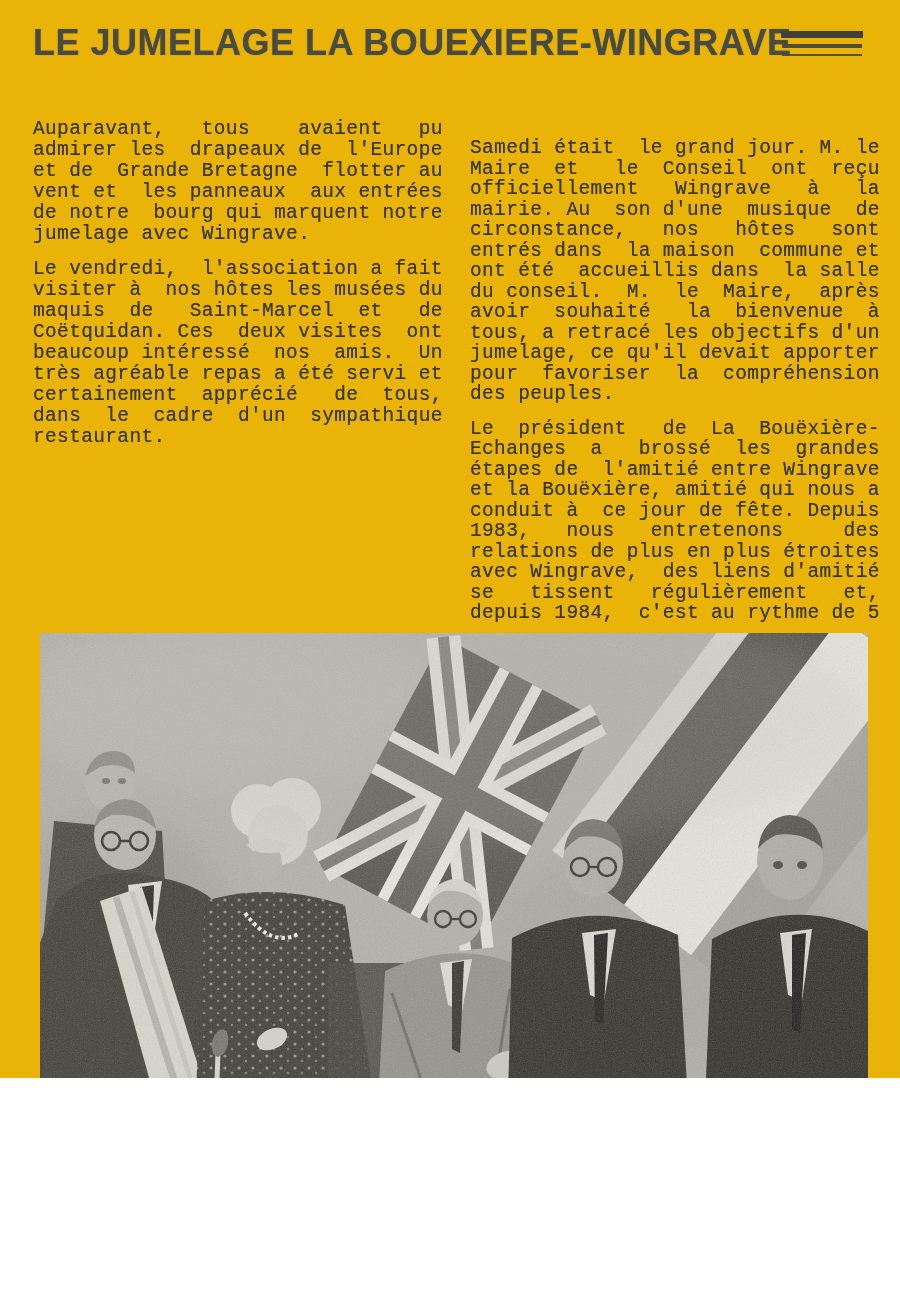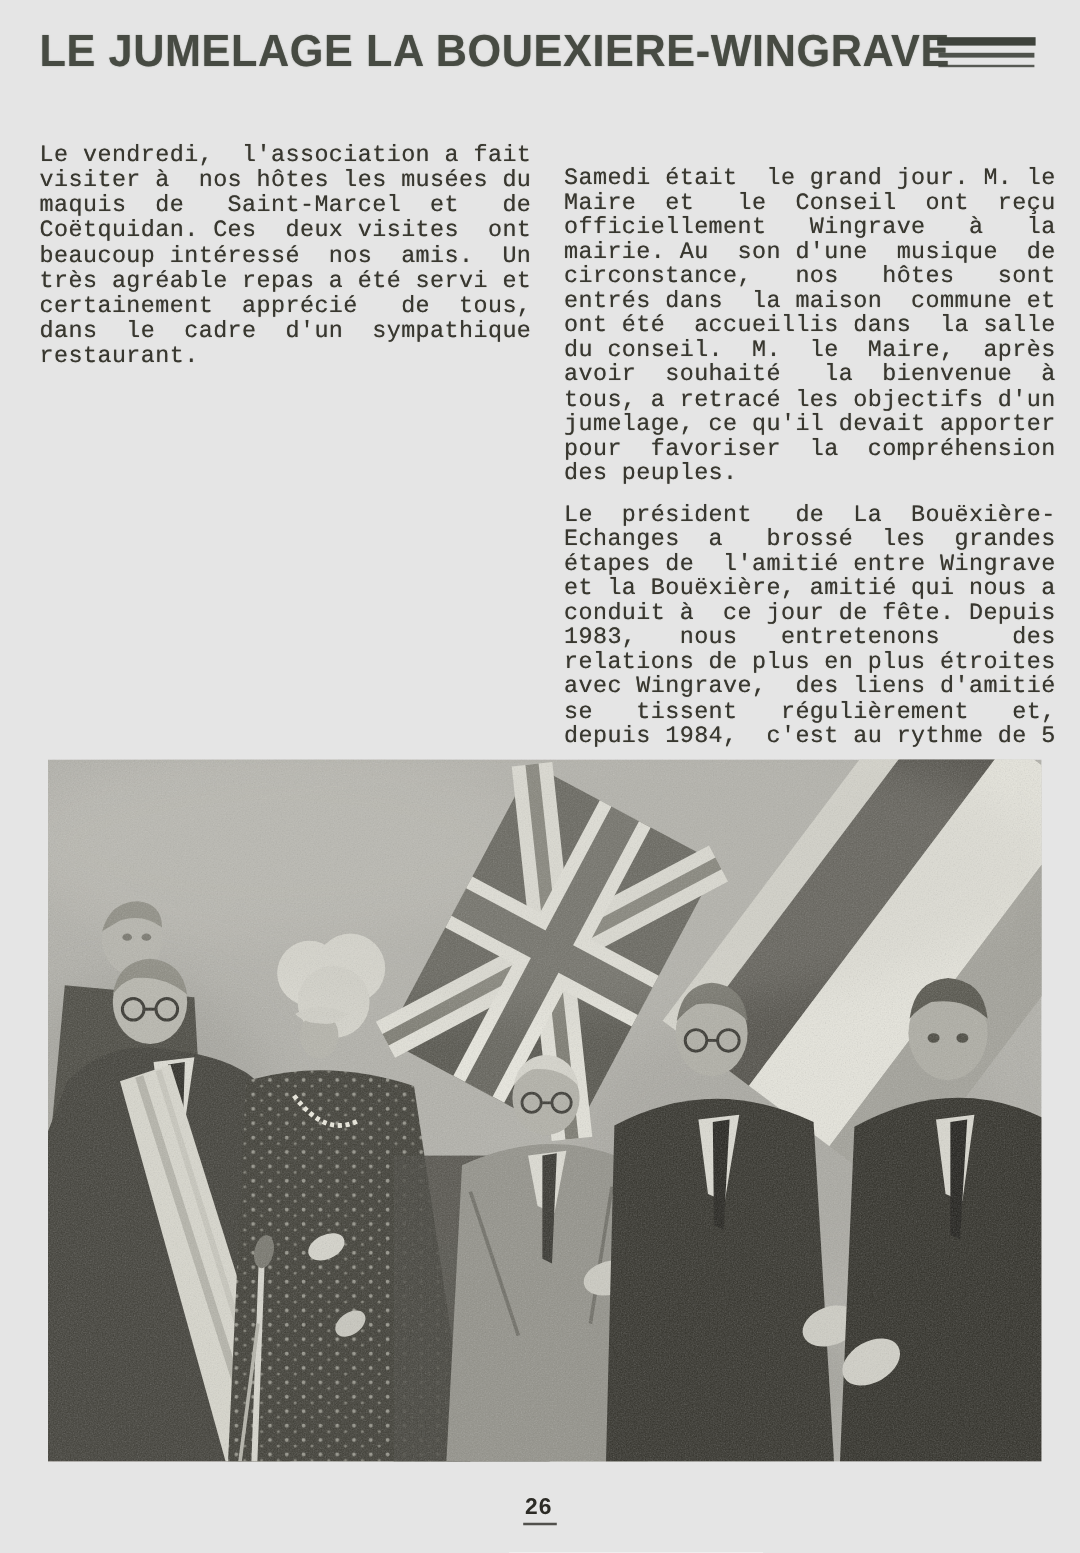--- a/index.html
+++ b/index.html
@@ -1,17 +1,17 @@
 <!DOCTYPE html>
 <html><head>
 <meta charset="utf-8">
 <style>
   html,body{margin:0;padding:0;background:#ffffff;}
   .sheet{
-    position:relative;width:900px;height:1294px;background:#e5e5e5;
+    position:relative;width:900px;height:1078px;background:#eab308;
     overflow:hidden;font-family:"Liberation Mono",monospace;
   }
   
   .title{
     position:absolute;left:33px;top:21px;margin:0;
     font-family:"Liberation Sans",sans-serif;font-weight:bold;
     font-size:36px;letter-spacing:.5px;white-space:nowrap;
     color:#474b43;transform:scaleY(1.04);transform-origin:left top;
     text-shadow:0 0 1px rgba(58,62,54,.55);
   }
@@ -44,20 +44,26 @@
 <body>
 
 <div class="sheet">
 
   <h1 class="title">LE JUMELAGE LA BOUEXIERE-WINGRAVE</h1>
   <div class="rule rule-1"></div>
   <div class="rule rule-2"></div>
   <div class="rule rule-3"></div>
 
   <section class="col col-left">
+    <p class="para">Auparavant,   tous    avaient   pu
+admirer les  drapeaux de  l'Europe
+et de  Grande Bretagne  flotter au
+vent et  les panneaux  aux entrées
+de notre  bourg qui marquent notre
+jumelage avec Wingrave.</p>
     <p class="para">Le vendredi,  l'association a fait
 visiter à  nos hôtes les musées du
 maquis  de   Saint-Marcel  et   de
 Coëtquidan. Ces  deux visites  ont
 beaucoup intéressé  nos  amis.  Un
 très agréable repas a été servi et
 certainement  apprécié   de  tous,
 dans  le  cadre  d'un  sympathique
 restaurant.</p>
   </section>

